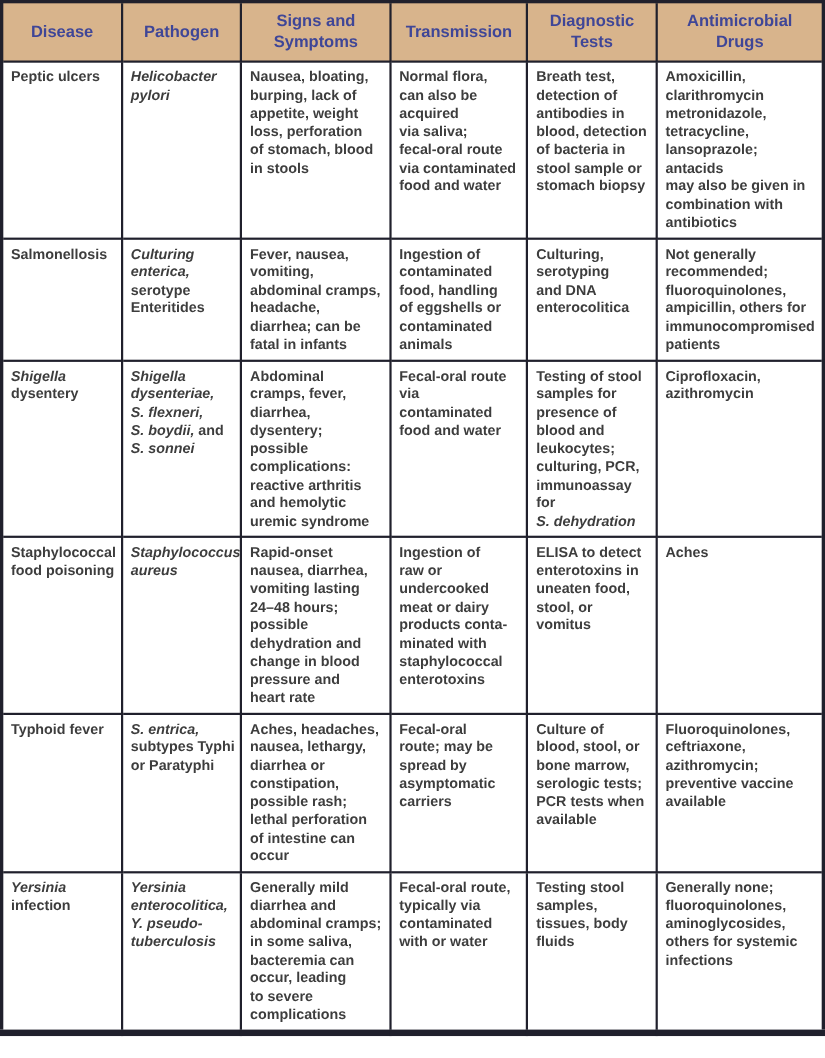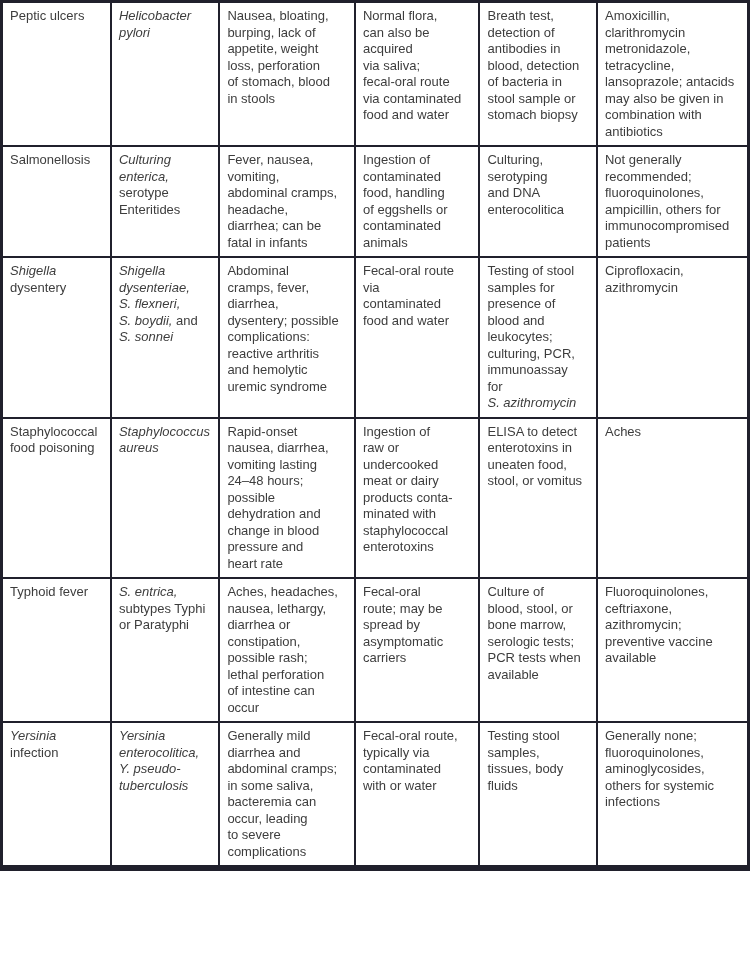--- a/index.html
+++ b/index.html
@@ -17,21 +17,21 @@
     font-family:"Liberation Sans","DejaVu Sans",sans-serif;
     -webkit-font-smoothing:antialiased;
   }
   table{
     border-collapse:collapse;
     table-layout:fixed;
     width:750px;
     border:3px solid var(--border);
     border-bottom-width:6px;
   }
-  th,td{border:2px solid var(--border);}
+  th,td{border:2px solid var(--border);font-weight:bold;}
   .title-cell{
     background:var(--title-bg);
     color:var(--title-text);
     font-size:17px;
     font-weight:bold;
     text-align:center;
     vertical-align:middle;
     height:28px;
     padding:2px 4px;
     letter-spacing:0.2px;
@@ -68,20 +68,31 @@
 <table>
   <colgroup>
     <col class="c1">
       <col class="c2">
       <col class="c3">
     <col class="c4">
       <col class="c5">
       <col class="c6">
   </colgroup>
   <thead>
+    <tr id="header-row">
+        <th class="colhead">Disease</th>
+        <th class="colhead">Pathogen</th>
+        <th class="colhead">Signs and
+Symptoms</th>
+        <th class="colhead">Transmission</th>
+        <th class="colhead">Diagnostic
+Tests</th>
+        <th class="colhead">Antimicrobial
+Drugs</th>
+      </tr>
   </thead>
   <tbody id="table-body">
       <tr>
         <td class="body-cell"><span class="rm">Peptic ulcers</span></td>
         <td class="body-cell"><span class="it">Helicobacter
 pylori</span></td>
         <td class="body-cell"><span class="rm">Nausea, bloating,
 burping, lack of
 appetite, weight
 loss, perforation
@@ -160,21 +171,21 @@
 contaminated
 food and water</span></td>
         <td class="body-cell"><span class="rm">Testing of stool
 samples for
 presence of
 blood and
 leukocytes;
 culturing, PCR,
 immunoassay
 for
-</span><span class="it">S. azithromycin</span></td>
+</span><span class="it">S. dehydration</span></td>
         <td class="body-cell"><span class="rm">Ciprofloxacin,
 azithromycin</span></td>
       </tr>
       <tr>
         <td class="body-cell"><span class="rm">Staphylococcal
 food poisoning</span></td>
         <td class="body-cell"><span class="it">Staphylococcus
 aureus</span></td>
         <td class="body-cell"><span class="rm">Rapid-onset
 nausea, diarrhea,

